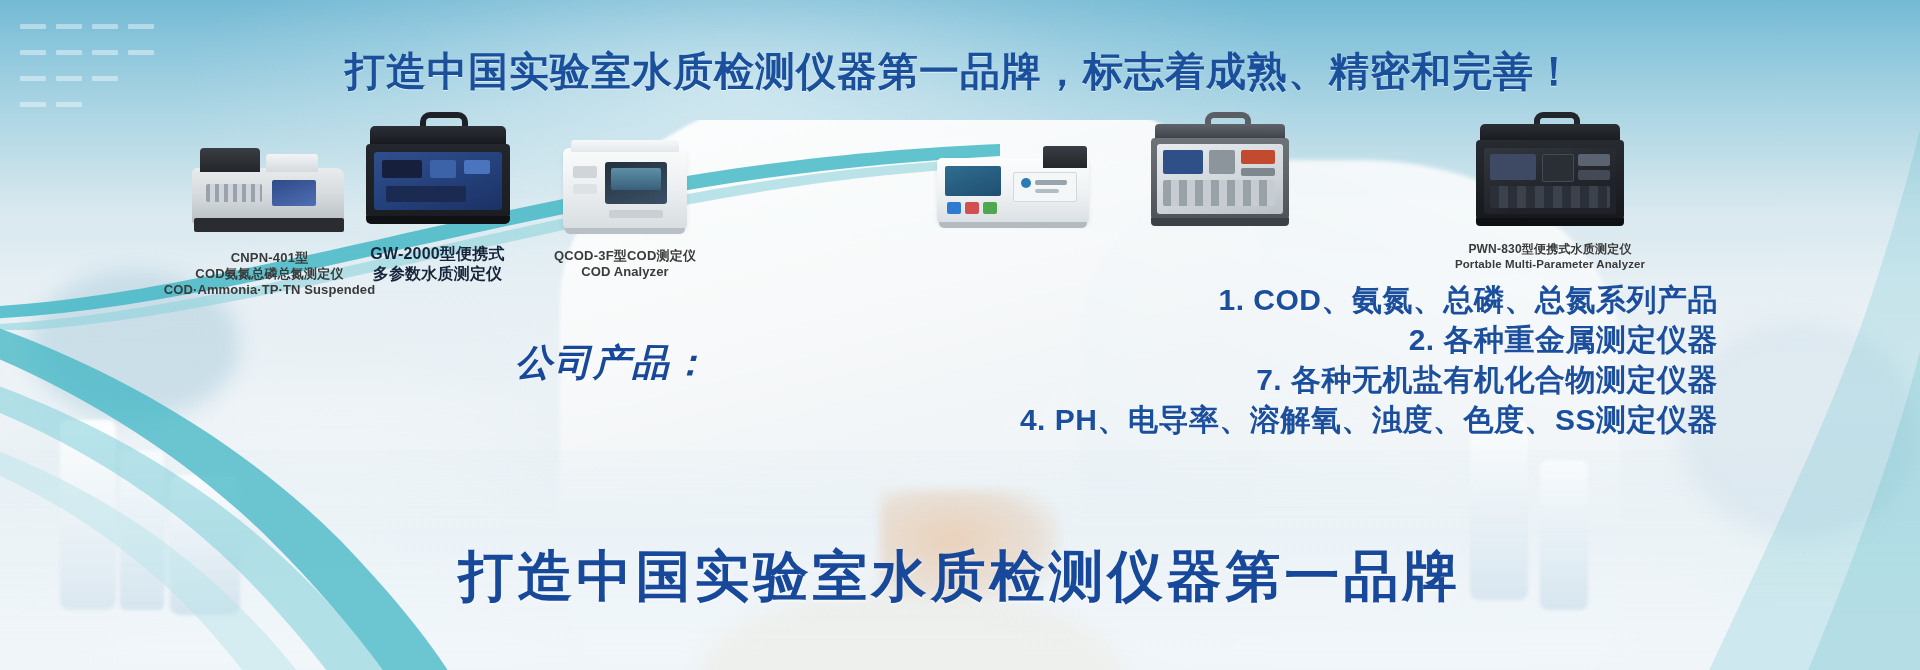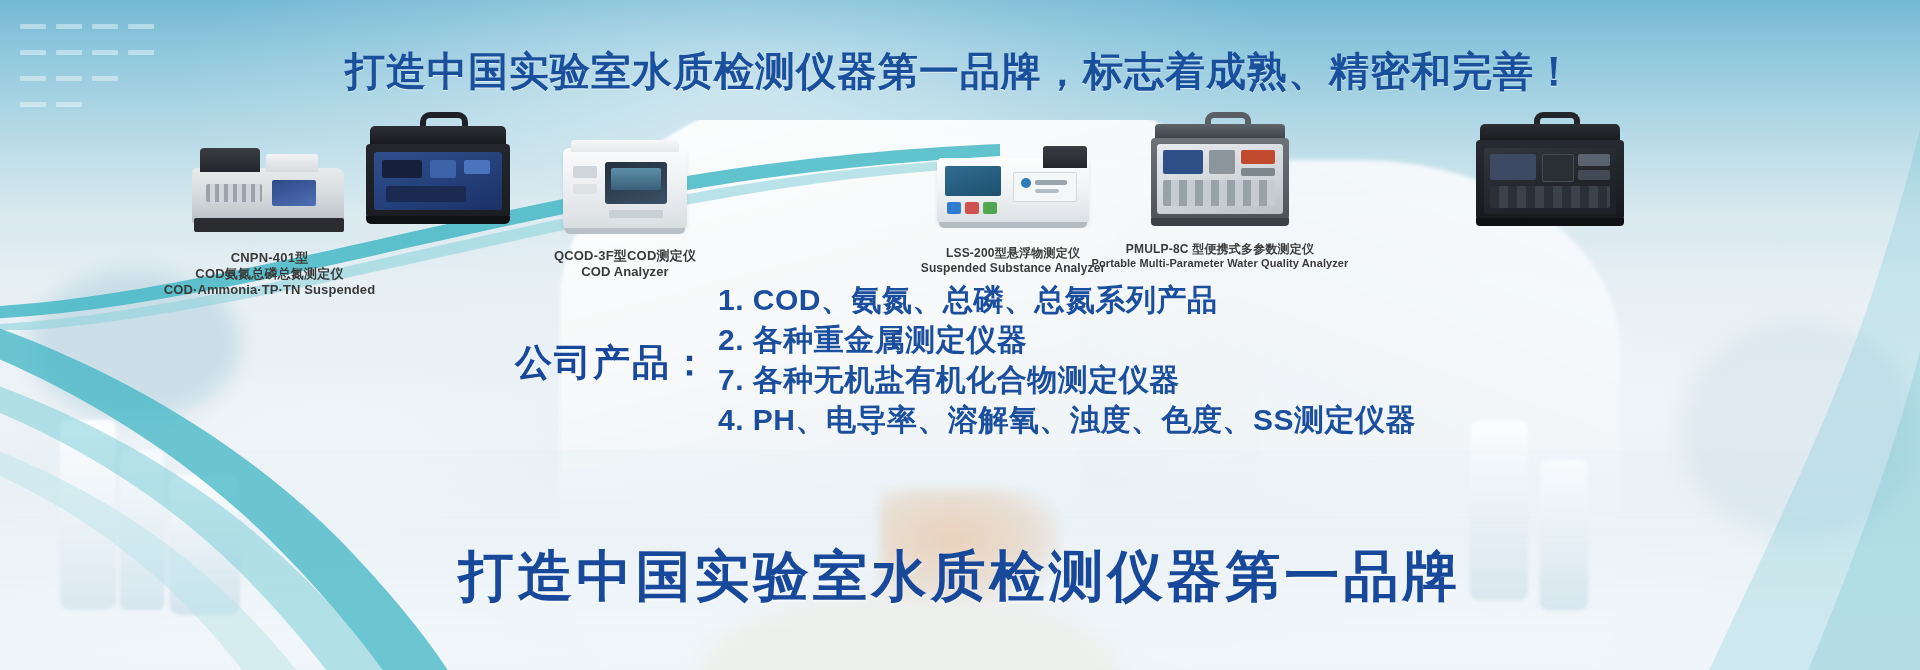--- a/index.html
+++ b/index.html
@@ -91,23 +91,23 @@
 
   
   .dev{position:relative;width:100%;height:100%;}
   .sh{position:absolute;}
 
   
   .mid{position:absolute;left:0;top:280px;width:1920px;height:150px;}
   .mid-label{
     position:absolute;left:470px;top:58px;width:240px;text-align:right;
     font-size:37px;font-weight:bold;color:#17489a;letter-spacing:2px;
-    text-shadow:0 1px 0 rgba(255,255,255,.6);white-space:nowrap;
-  }
-  .mid-list{position:absolute;left:718px;top:0px;width:1000px;}
+    text-shadow:0 1px 0 rgba(255,255,255,.6);white-space:nowrap;font-style:italic;
+  }
+  .mid-list{position:absolute;left:718px;top:0px;width:1000px;text-align:right;}
   .mid-list li{
     list-style:none;font-size:30px;font-weight:bold;color:#1b4f9e;
     line-height:1.33;letter-spacing:.5px;white-space:nowrap;
     text-shadow:0 1px 0 rgba(255,255,255,.55);
   }
   .mid-list{margin:0;padding:0;}
 
   
   .slogan{
     position:absolute;left:0;top:540px;width:1920px;text-align:center;
@@ -199,20 +199,24 @@
           <div class="sh" style="left:12px;top:18px;width:136px;height:20px;background:linear-gradient(180deg,#2b2f36,#15171b);border-radius:5px 5px 0 0;"></div>
           <div class="sh" style="left:8px;top:36px;width:144px;height:74px;background:linear-gradient(180deg,#23262c 0%,#1a1d22 100%);border-radius:4px;"></div>
           <div class="sh" style="left:16px;top:44px;width:128px;height:58px;background:linear-gradient(160deg,#2f4f8c 0%,#24407a 55%,#1b3164 100%);border-radius:3px;"></div>
           <div class="sh" style="left:24px;top:52px;width:40px;height:18px;background:#16203c;border-radius:2px;"></div>
           <div class="sh" style="left:72px;top:52px;width:26px;height:18px;background:#3c63a8;border-radius:2px;"></div>
           <div class="sh" style="left:106px;top:52px;width:26px;height:14px;background:#4a74bd;border-radius:2px;"></div>
           <div class="sh" style="left:28px;top:78px;width:80px;height:16px;background:#1a2a50;border-radius:2px;"></div>
           <div class="sh" style="left:8px;top:108px;width:144px;height:8px;background:#0f1114;border-radius:0 0 5px 5px;"></div>
         </div>
       </div>
+      <div class="pcap dark">
+        <div class="cn">GW-2000型便携式</div>
+        <div class="cn">多参数水质测定仪</div>
+      </div>
     </div>
 
     <div class="product" style="left:500px;top:22px;width:250px;">
       <div class="pimg" style="width:132px;height:112px;">
         <div class="dev">
           <div class="sh" style="left:4px;top:18px;width:124px;height:82px;background:linear-gradient(180deg,#fafbfb 0%,#eceff1 50%,#d8dde0 100%);border-radius:6px;box-shadow:0 2px 4px rgba(0,0,0,.08);"></div>
           <div class="sh" style="left:12px;top:10px;width:108px;height:12px;background:linear-gradient(180deg,#f6f8f9,#e4e8ea);border-radius:4px 4px 0 0;"></div>
           <div class="sh" style="left:46px;top:32px;width:62px;height:42px;background:linear-gradient(160deg,#24303d,#3b5166);border-radius:3px;"></div>
           <div class="sh" style="left:52px;top:38px;width:50px;height:22px;background:linear-gradient(180deg,#5e8fa8,#39607a);border-radius:2px;"></div>
           <div class="sh" style="left:14px;top:36px;width:24px;height:12px;background:#cfd5d9;border-radius:2px;"></div>
@@ -237,62 +241,58 @@
           <div class="sh" style="left:14px;top:66px;width:14px;height:12px;background:#2f7bd1;border-radius:2px;"></div>
           <div class="sh" style="left:32px;top:66px;width:14px;height:12px;background:#d15050;border-radius:2px;"></div>
           <div class="sh" style="left:50px;top:66px;width:14px;height:12px;background:#4fa84f;border-radius:2px;"></div>
           <div class="sh" style="left:80px;top:36px;width:62px;height:28px;background:#f4f7f8;border:1px solid #d2d8dc;border-radius:2px;"></div>
           <div class="sh" style="left:88px;top:42px;width:10px;height:10px;background:#2b7bb9;border-radius:50%;"></div>
           <div class="sh" style="left:102px;top:44px;width:32px;height:5px;background:#9aa4ac;border-radius:2px;"></div>
           <div class="sh" style="left:102px;top:53px;width:24px;height:4px;background:#b5bdc4;border-radius:2px;"></div>
           <div class="sh" style="left:6px;top:86px;width:148px;height:6px;background:#b3bbc1;border-radius:0 0 5px 5px;"></div>
         </div>
       </div>
-      <div class="pcap small">
-        <div class="cn">LSS-200型悬浮物测定仪</div>
-        <div class="en">Suspended Substance Analyzer</div>
-      </div>
     </div>
 
     <div class="product" style="left:1052px;top:2px;width:336px;">
       <div class="pimg" style="width:150px;height:126px;">
         <div class="dev">
           <div class="sh" style="left:60px;top:2px;width:34px;height:14px;border:6px solid #5a5f66;border-bottom:none;border-radius:9px 9px 0 0;"></div>
           <div class="sh" style="left:10px;top:14px;width:130px;height:16px;background:linear-gradient(180deg,#5f646b,#3b4047);border-radius:4px 4px 0 0;"></div>
           <div class="sh" style="left:6px;top:28px;width:138px;height:82px;background:linear-gradient(180deg,#6e737a 0%,#4e535a 100%);border-radius:4px;"></div>
           <div class="sh" style="left:12px;top:34px;width:126px;height:70px;background:linear-gradient(165deg,#e8ebee 0%,#cfd5da 60%,#b9c0c6 100%);border-radius:3px;"></div>
           <div class="sh" style="left:18px;top:40px;width:40px;height:24px;background:#2f4f88;border-radius:2px;"></div>
           <div class="sh" style="left:64px;top:40px;width:26px;height:24px;background:#8d959c;border-radius:2px;"></div>
           <div class="sh" style="left:96px;top:40px;width:34px;height:14px;background:#c24a2e;border-radius:2px;"></div>
           <div class="sh" style="left:96px;top:58px;width:34px;height:8px;background:#7e868e;border-radius:2px;"></div>
           <div class="sh" style="left:18px;top:70px;width:112px;height:26px;background:repeating-linear-gradient(90deg,#9aa2a9 0 8px,#c6ccd1 8px 16px);border-radius:2px;"></div>
           <div class="sh" style="left:6px;top:108px;width:138px;height:8px;background:#3c4148;border-radius:0 0 4px 4px;"></div>
         </div>
       </div>
-      <div class="pcap small">
-        <div class="cn">PMULP-8C 型便携式多参数测定仪</div>
-        <div class="en tiny-en" style="font-size:11px">Portable Multi-Parameter Water Quality Analyzer</div>
-      </div>
     </div>
 
     <div class="product" style="left:1400px;top:2px;width:300px;">
       <div class="pimg" style="width:160px;height:126px;">
         <div class="dev">
           <div class="sh" style="left:64px;top:2px;width:34px;height:14px;border:6px solid #22252a;border-bottom:none;border-radius:9px 9px 0 0;"></div>
           <div class="sh" style="left:10px;top:14px;width:140px;height:18px;background:linear-gradient(180deg,#2b2f35,#17191d);border-radius:5px 5px 0 0;"></div>
           <div class="sh" style="left:6px;top:30px;width:148px;height:80px;background:linear-gradient(180deg,#272b31 0%,#16181c 100%);border-radius:4px;"></div>
           <div class="sh" style="left:14px;top:38px;width:132px;height:66px;background:linear-gradient(165deg,#32373d 0%,#1f2228 70%);border-radius:3px;"></div>
           <div class="sh" style="left:20px;top:44px;width:46px;height:26px;background:#3e4a63;border-radius:2px;"></div>
           <div class="sh" style="left:72px;top:44px;width:30px;height:26px;background:#2a2e35;border:1px solid #454b55;border-radius:2px;"></div>
           <div class="sh" style="left:108px;top:44px;width:32px;height:12px;background:#5b6270;border-radius:2px;"></div>
           <div class="sh" style="left:108px;top:60px;width:32px;height:10px;background:#444a55;border-radius:2px;"></div>
           <div class="sh" style="left:20px;top:76px;width:120px;height:22px;background:repeating-linear-gradient(90deg,#2b3038 0 9px,#3b424c 9px 18px);border-radius:2px;"></div>
           <div class="sh" style="left:6px;top:108px;width:148px;height:8px;background:#0e1013;border-radius:0 0 4px 4px;"></div>
         </div>
       </div>
+      <div class="pcap small">
+        <div class="cn">PWN-830型便携式水质测定仪</div>
+        <div class="en" style="font-size:11.5px">Portable Multi-Parameter Analyzer</div>
+      </div>
     </div>
 
   </div>
 
   <div class="mid">
     <div class="mid-label">公司产品：</div>
     <ul class="mid-list">
       <li>1. COD、氨氮、总磷、总氮系列产品</li>
       <li>2. 各种重金属测定仪器</li>
       <li>7. 各种无机盐有机化合物测定仪器</li>

